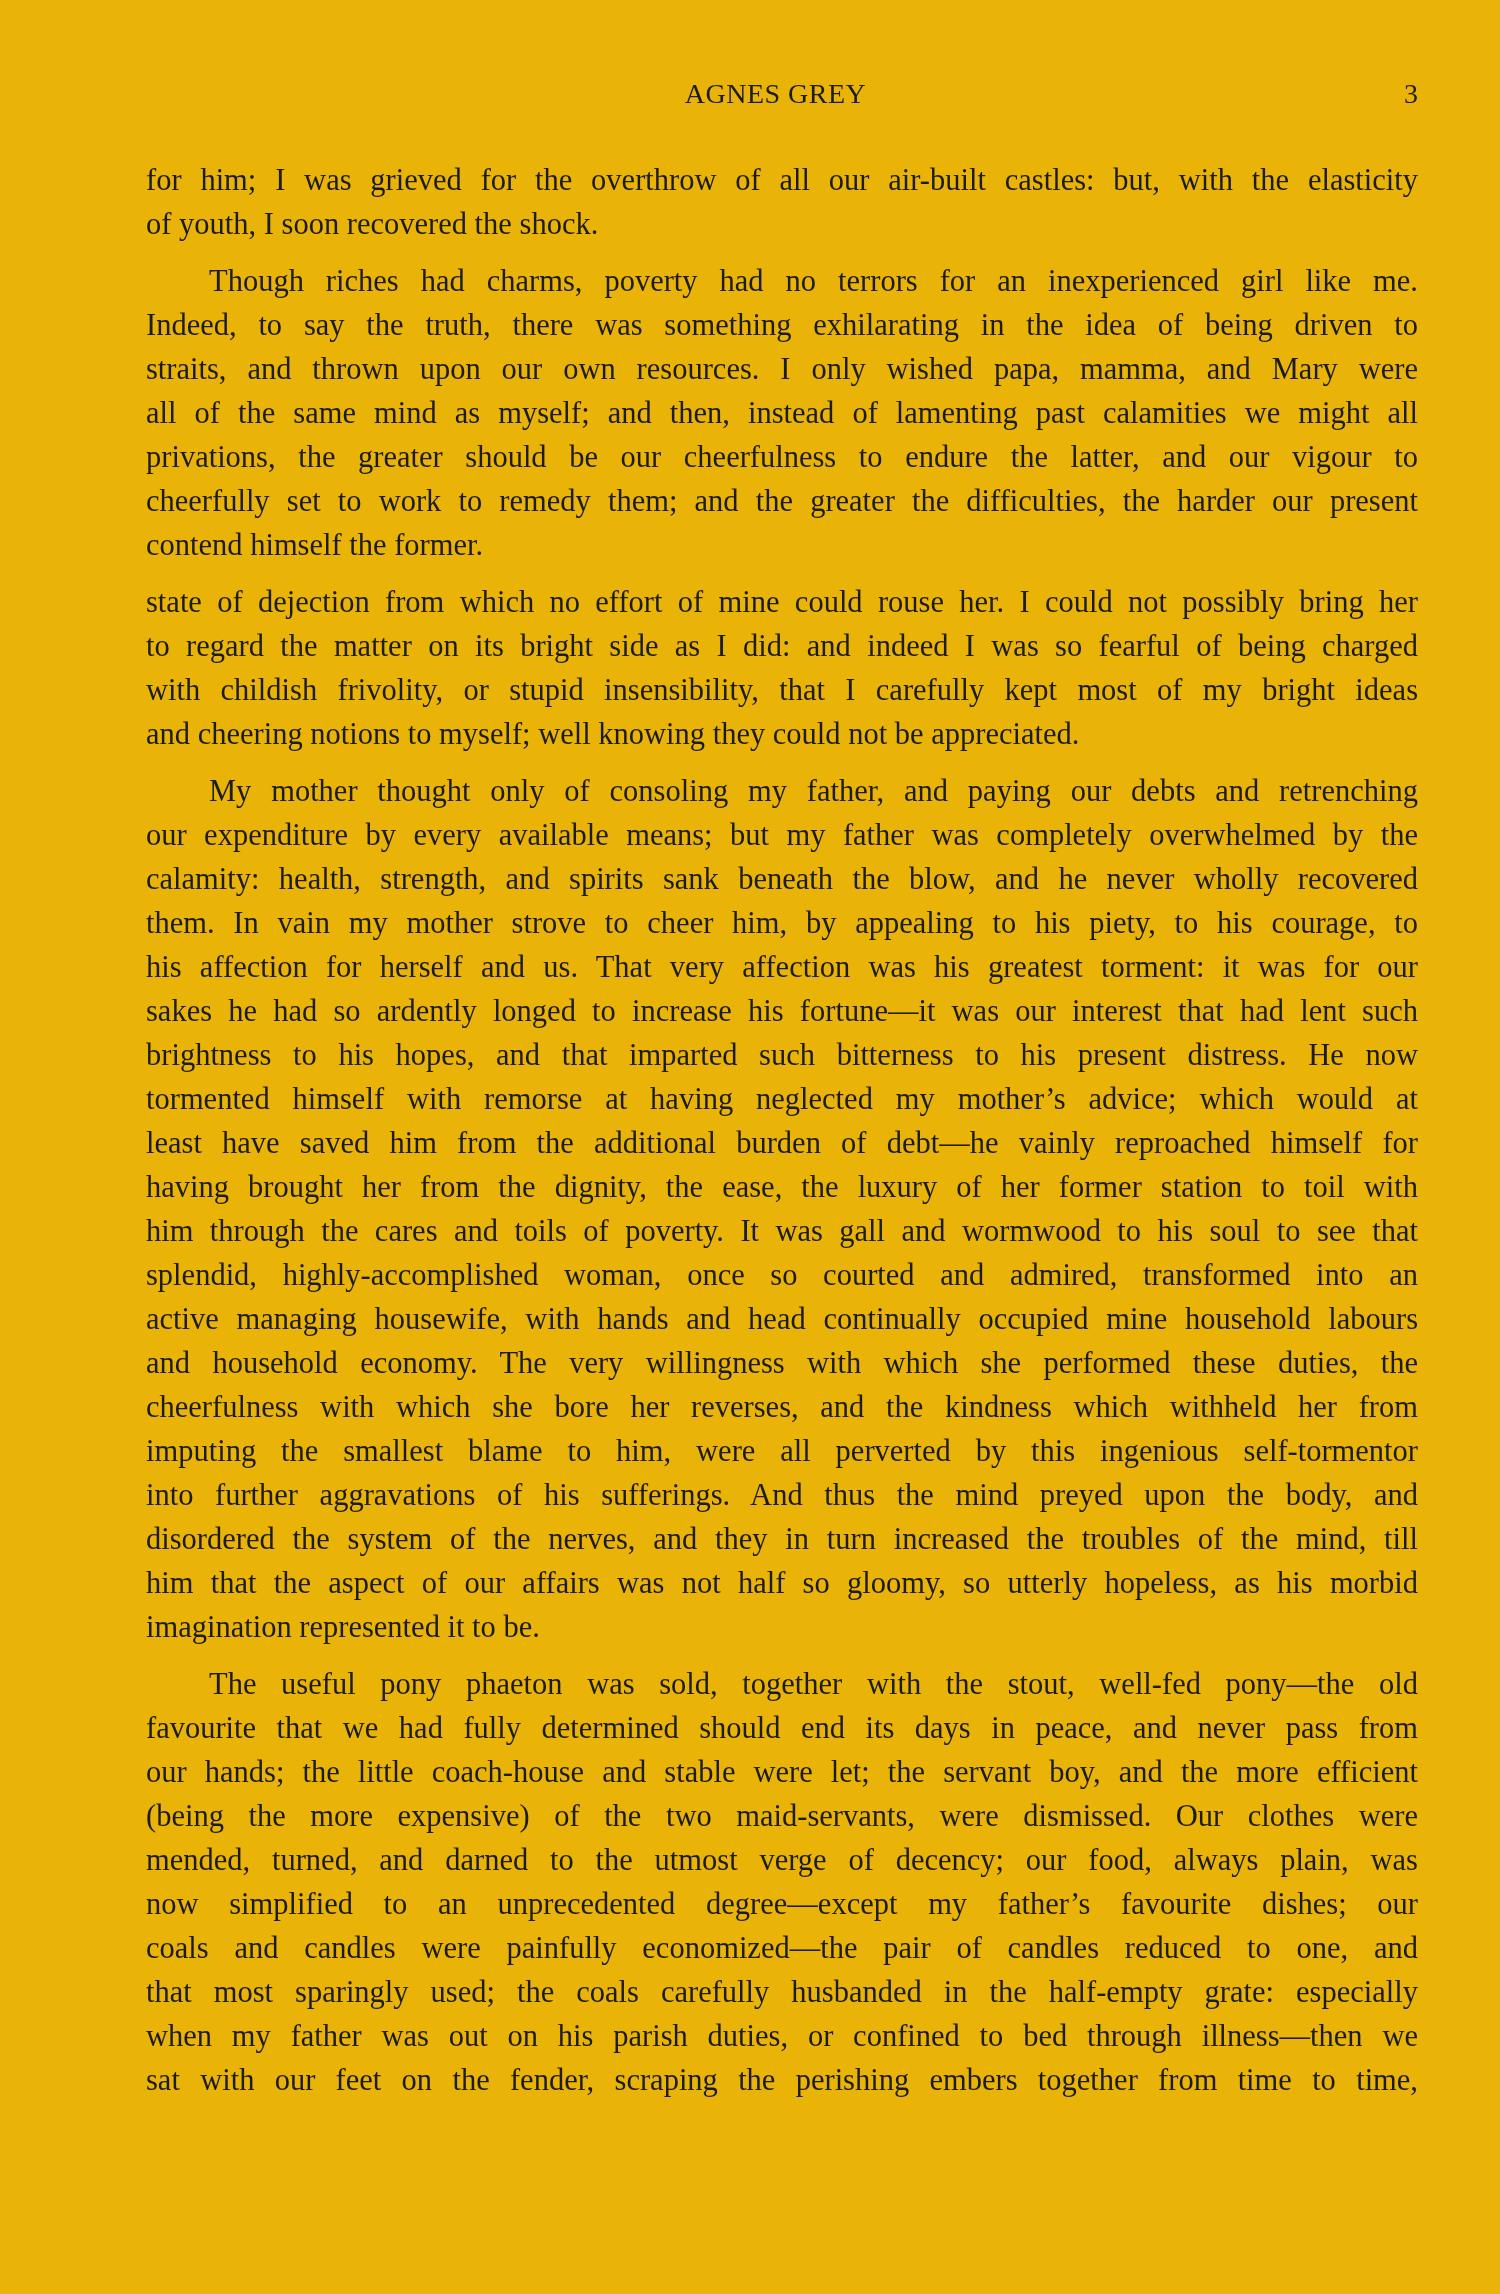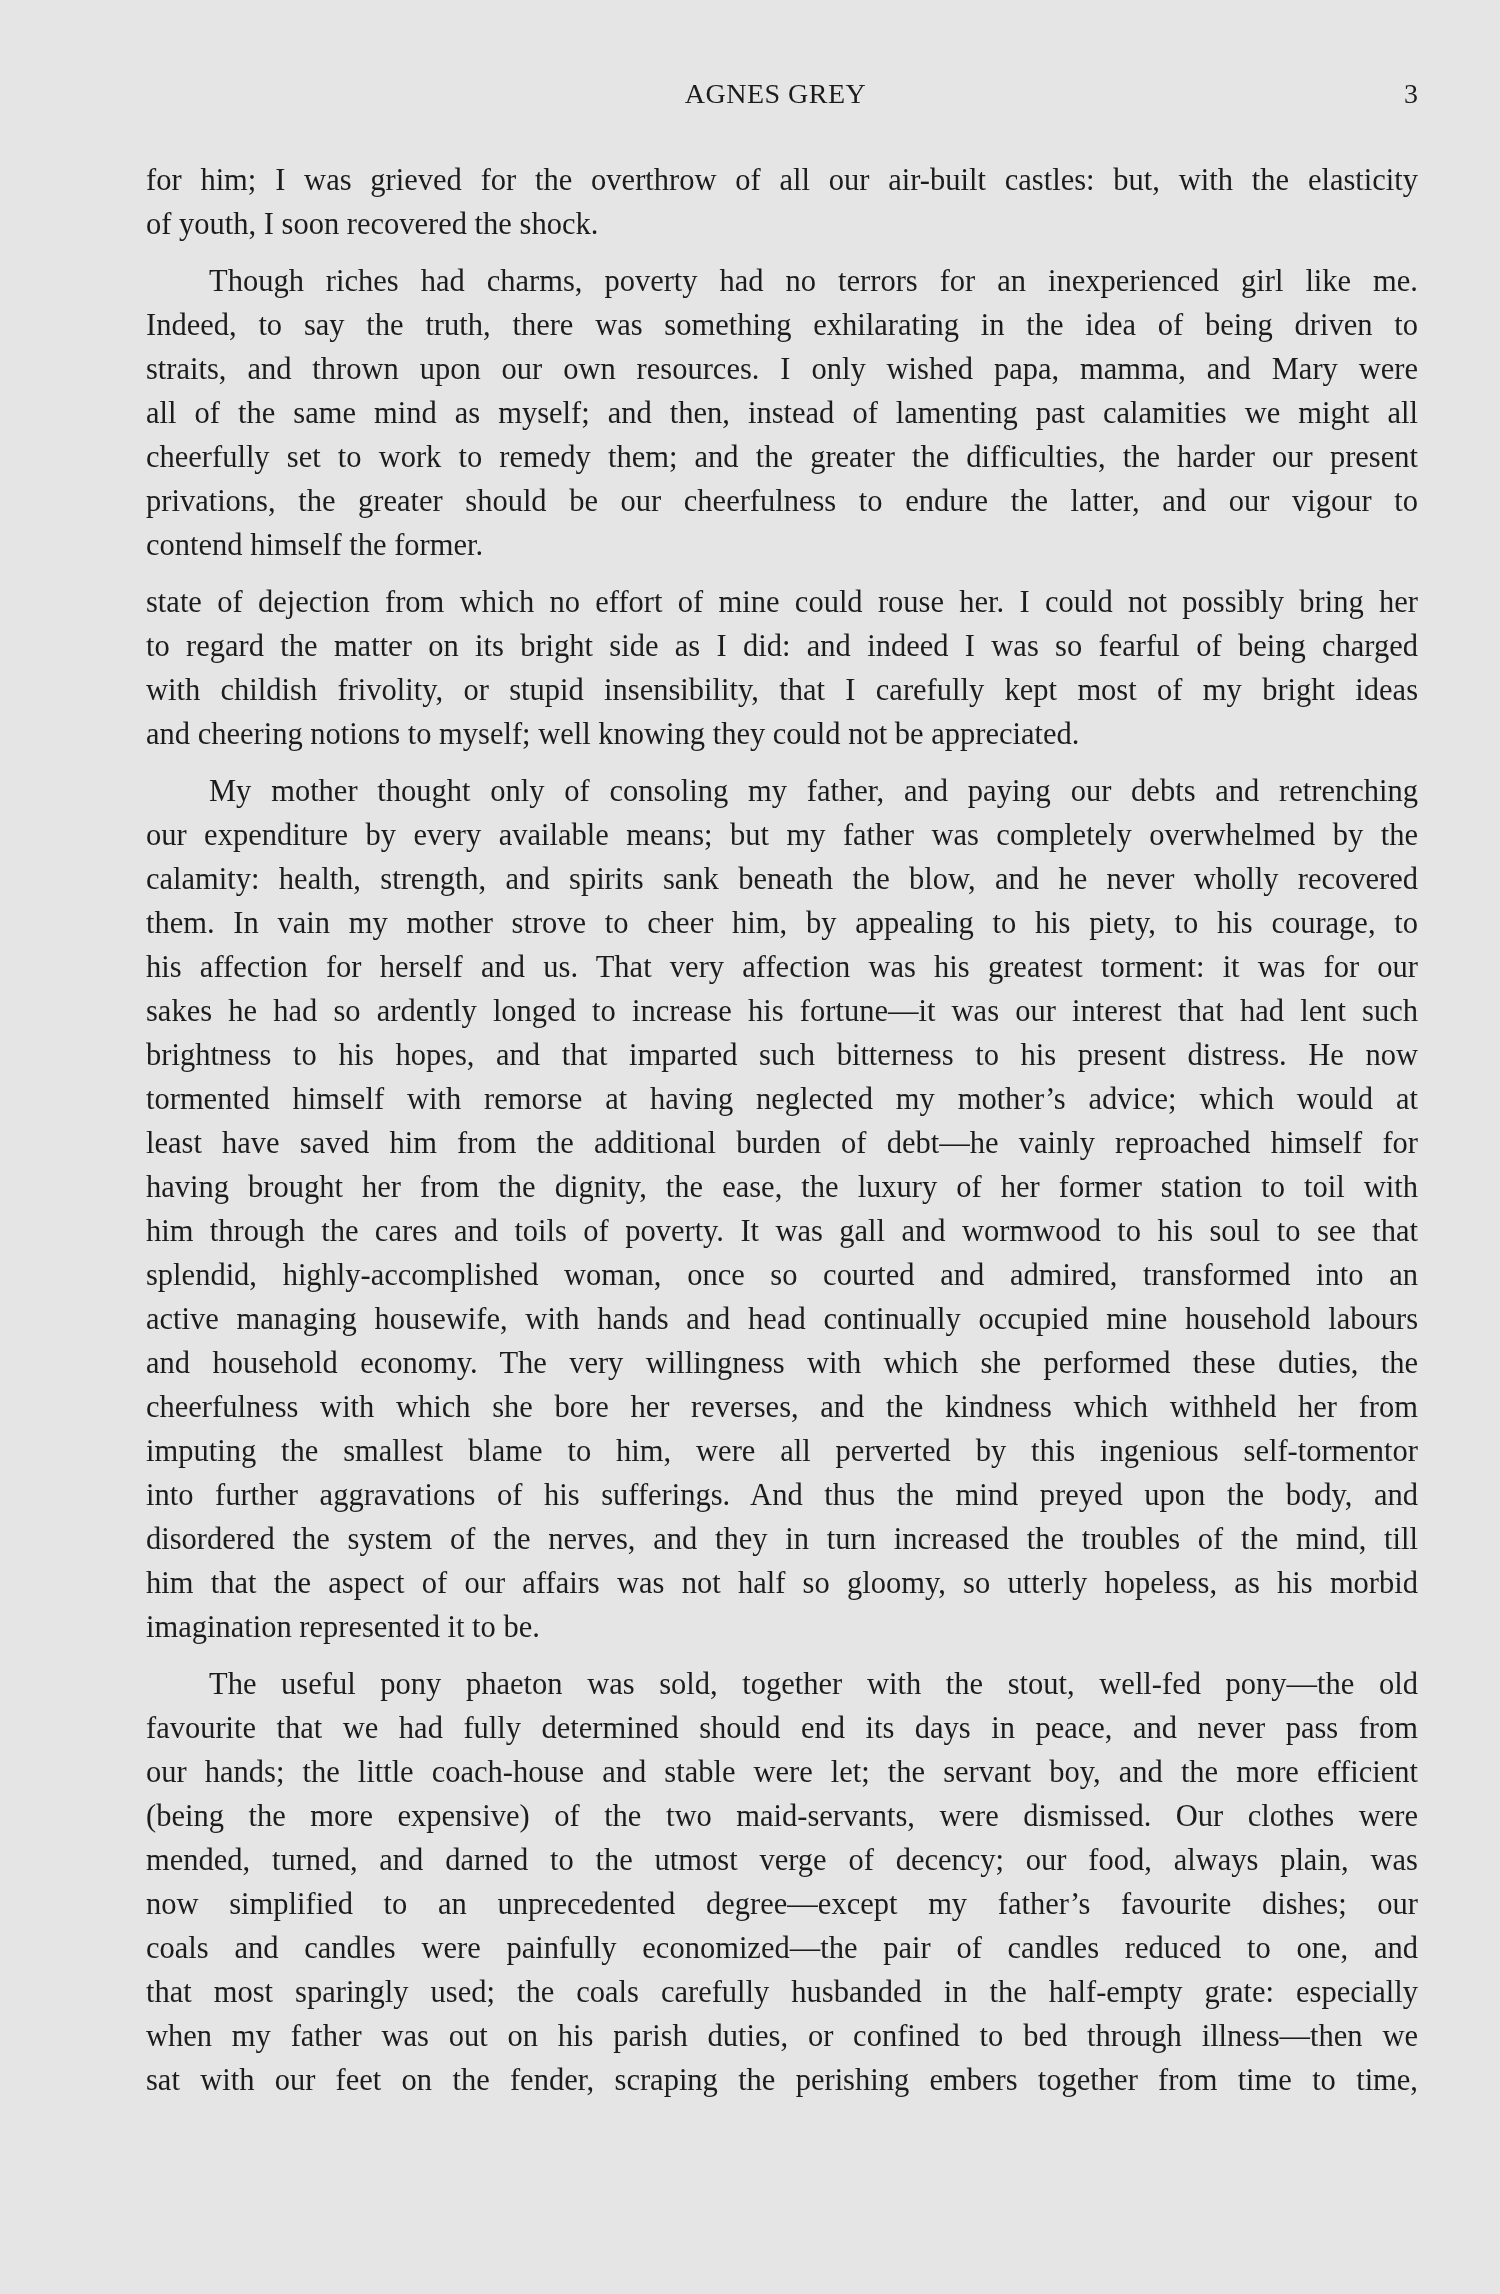--- a/index.html
+++ b/index.html
@@ -1,19 +1,19 @@
 <!DOCTYPE html>
 <html><head>
 <meta charset="utf-8">
 <style>
   html, body { margin: 0; padding: 0; background: #ffffff; }
   body { width: 1500px; height: 2294px; position: relative; overflow: hidden; }
   .page {
     position: absolute; left: 0; top: 0; width: 1500px; height: 2294px;
-    background: #e5e5e5; color: #1c1c1c;
+    background: #eab308; color: #1c1c1c;
     font-family: "Liberation Serif", "DejaVu Serif", serif;
   }
   .running-head {
     position: absolute; top: 74px; left: 133px; width: 1285px; height: 40px;
     font-size: 28px; line-height: 40px;
   }
   .running-title { position: absolute; left: 0; right: 0; text-align: center; letter-spacing: 0.5px; }
   .page-number { position: absolute; right: 0; top: 0; }
   .body {
     position: absolute; left: 133px; top: 158px; width: 1285px;
@@ -38,22 +38,22 @@
   <div class="body" id="body">
       <div class="para">
         <span class="line">for him; I was grieved for the overthrow of all our air-built castles: but, with the elasticity</span>
         <span class="line last">of youth, I soon recovered the shock.</span>
       </div>
       <div class="para">
         <span class="line indent">Though riches had charms, poverty had no terrors for an inexperienced girl like me.</span>
         <span class="line">Indeed, to say the truth, there was something exhilarating in the idea of being driven to</span>
         <span class="line">straits, and thrown upon our own resources. I only wished papa, mamma, and Mary were</span>
         <span class="line">all of the same mind as myself; and then, instead of lamenting past calamities we might all</span>
+        <span class="line">privations, the greater should be our cheerfulness to endure the latter, and our vigour to</span>
         <span class="line">cheerfully set to work to remedy them; and the greater the difficulties, the harder our present</span>
-        <span class="line">privations, the greater should be our cheerfulness to endure the latter, and our vigour to</span>
         <span class="line last">contend himself the former.</span>
       </div>
       <div class="para">
         <span class="line">state of dejection from which no effort of mine could rouse her. I could not possibly bring her</span>
         <span class="line">to regard the matter on its bright side as I did: and indeed I was so fearful of being charged</span>
         <span class="line">with childish frivolity, or stupid insensibility, that I carefully kept most of my bright ideas</span>
         <span class="line last">and cheering notions to myself; well knowing they could not be appreciated.</span>
       </div>
       <div class="para">
         <span class="line indent">My mother thought only of consoling my father, and paying our debts and retrenching</span>

